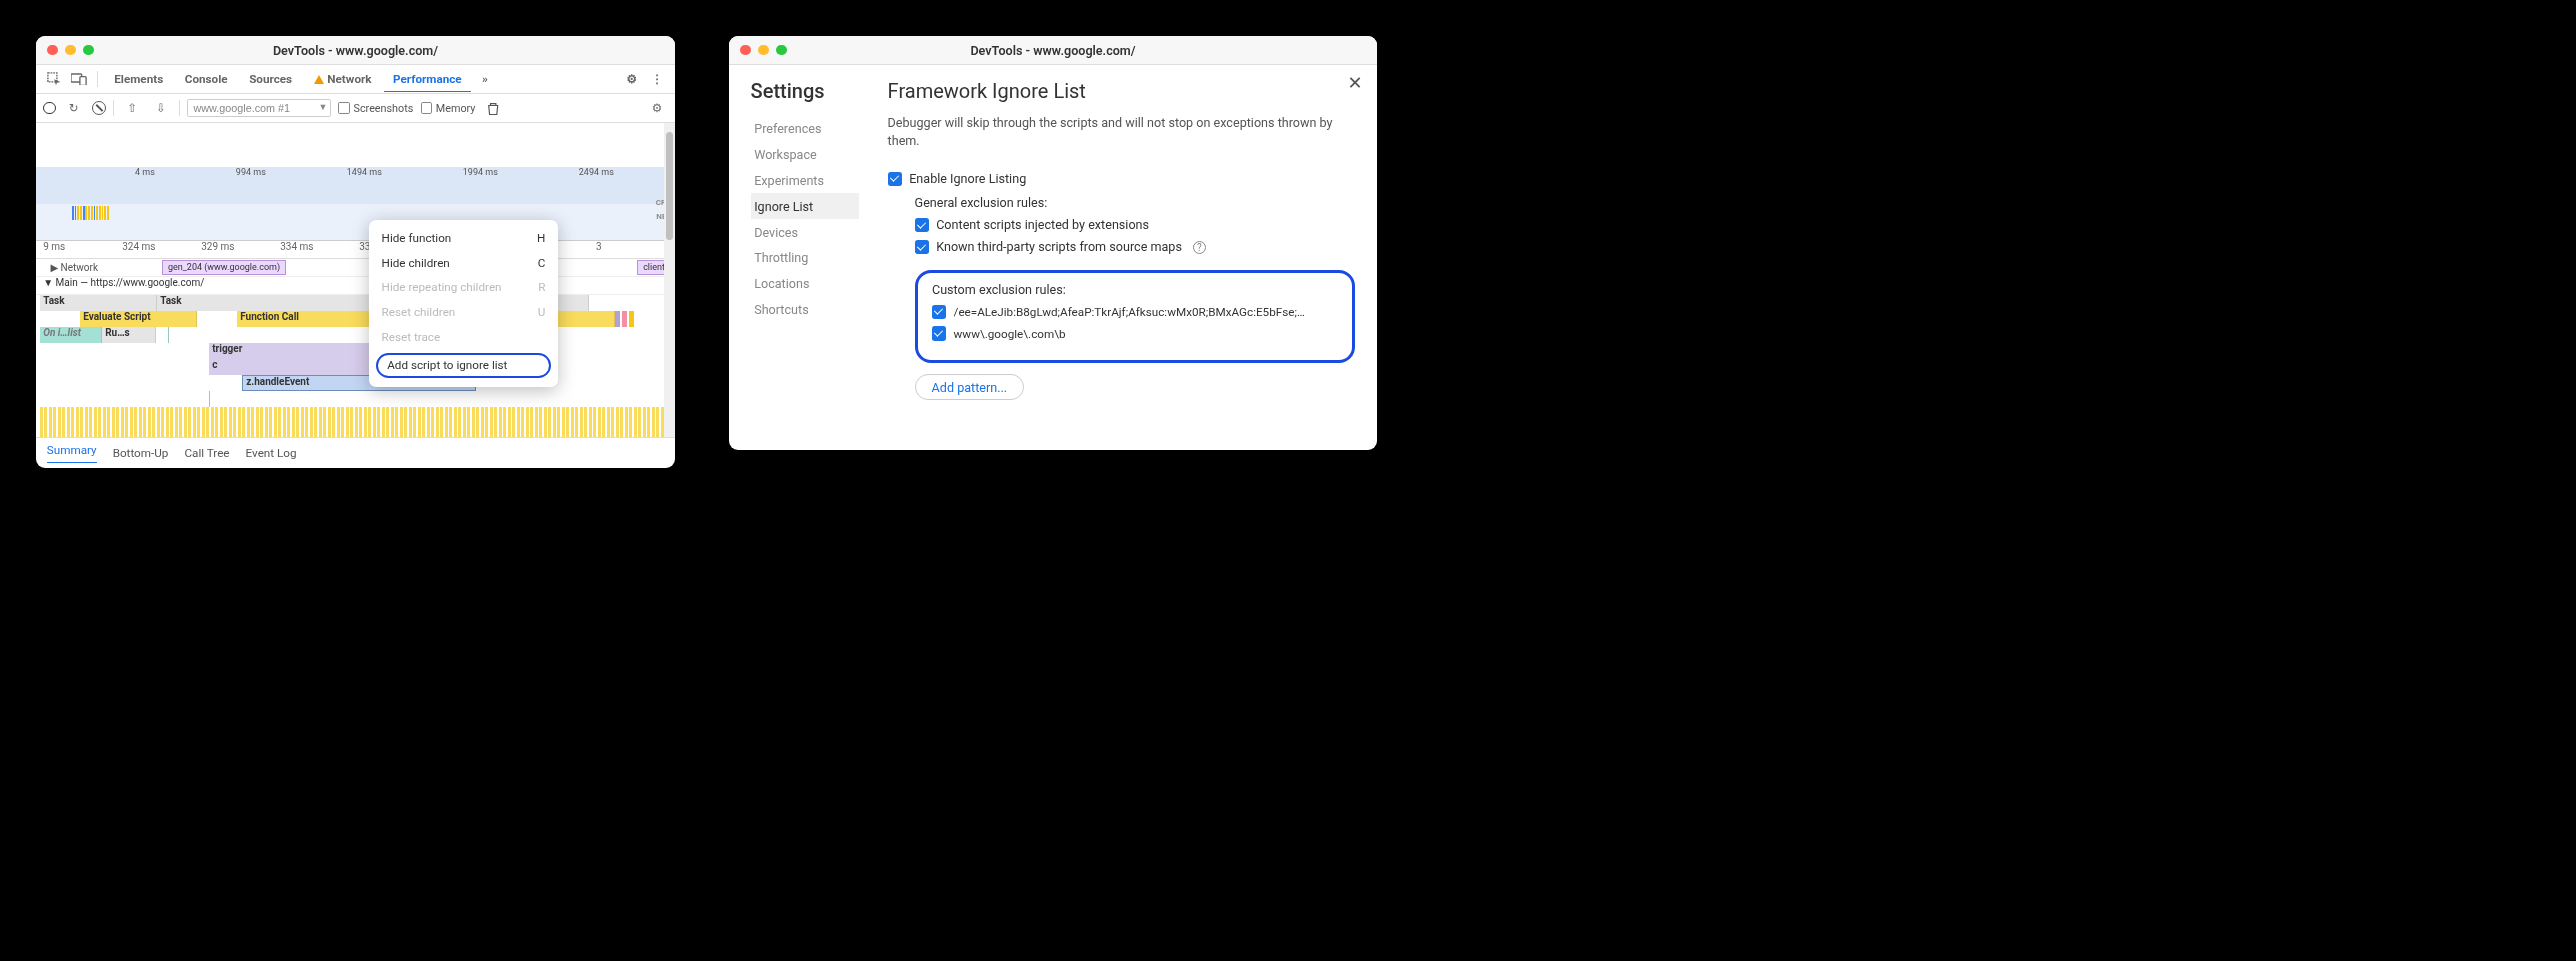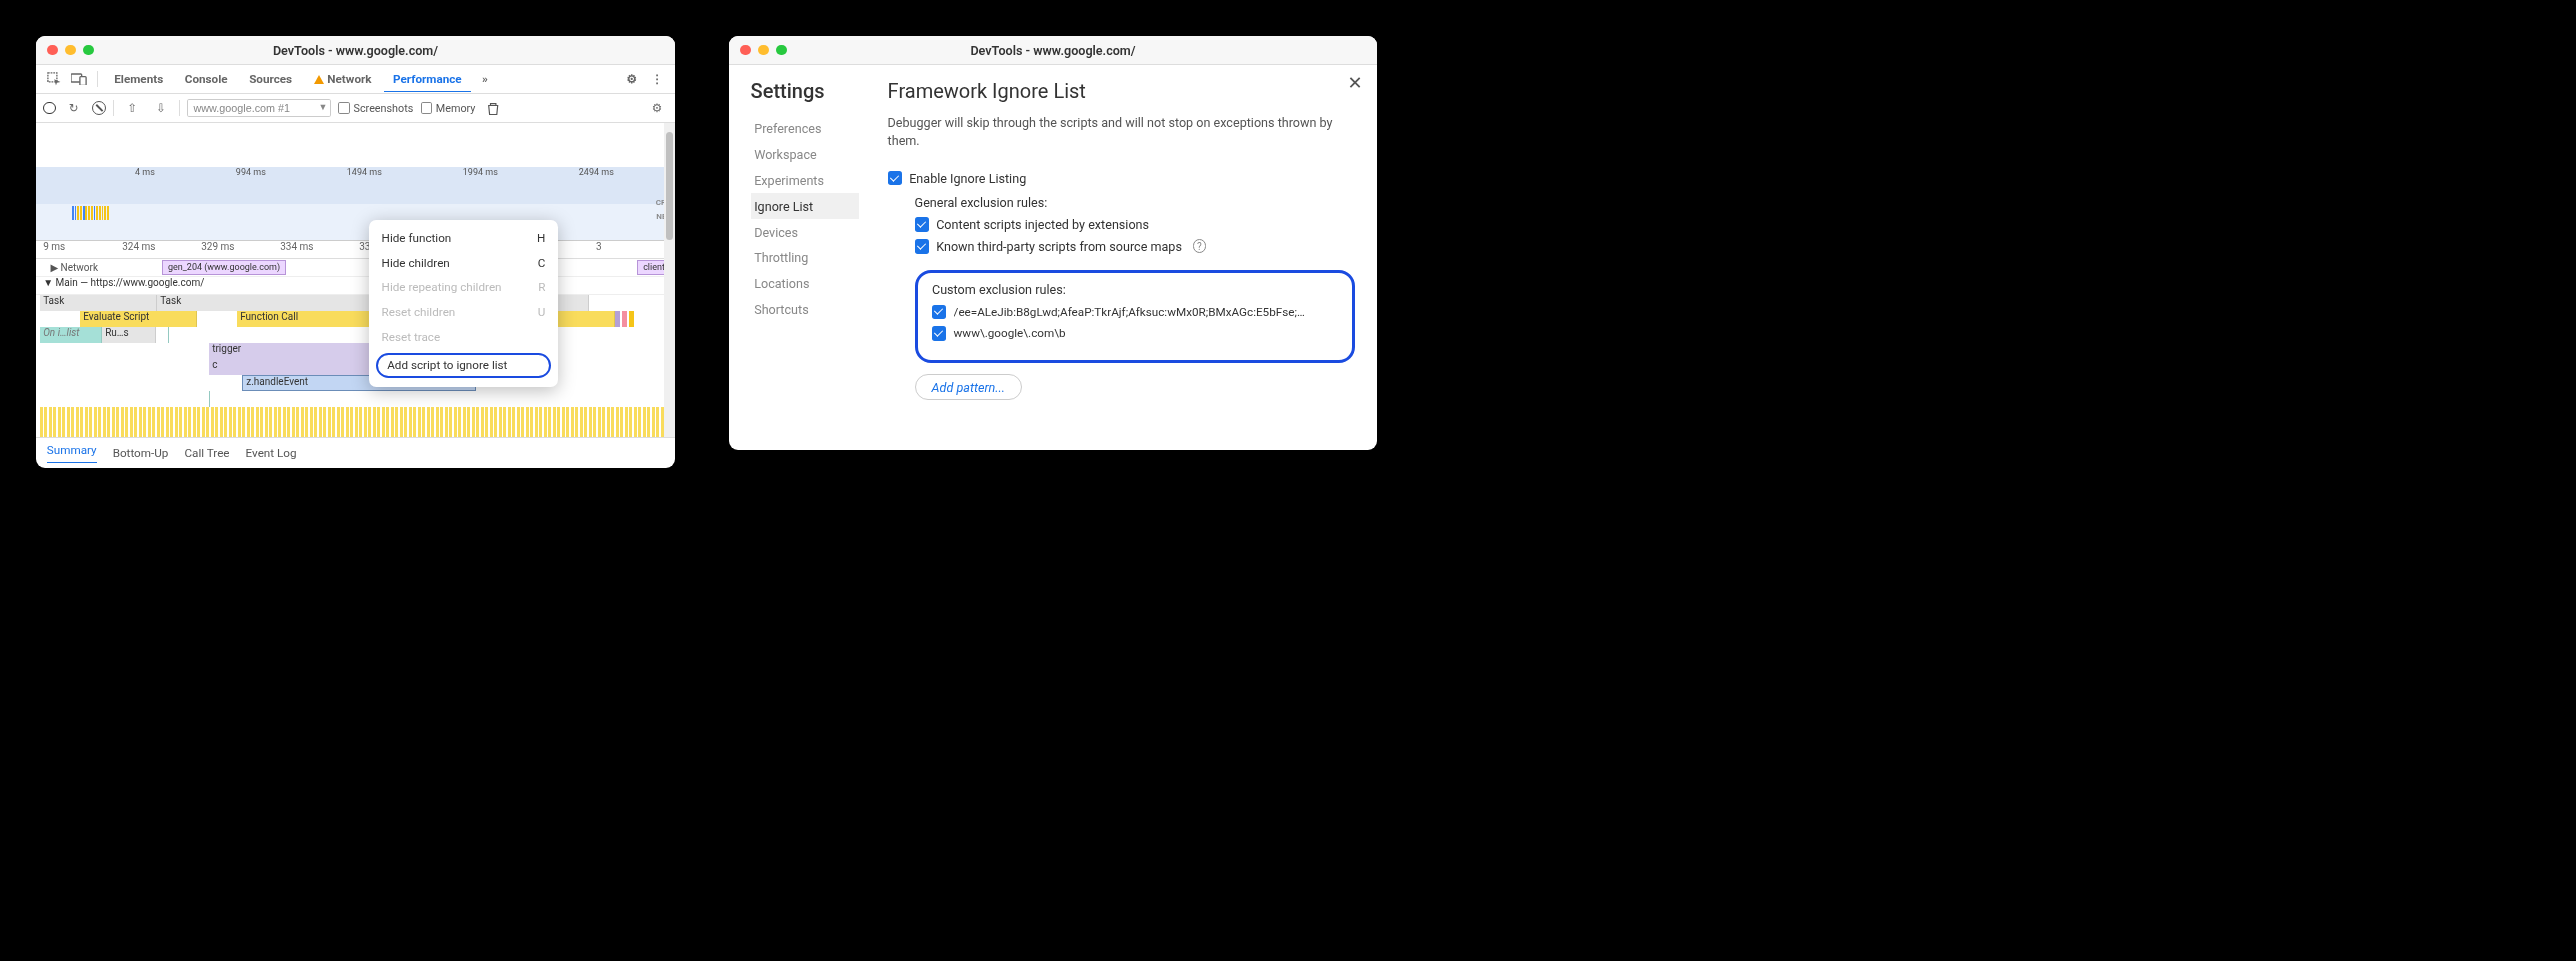--- a/index.html
+++ b/index.html
@@ -90,21 +90,21 @@
   .overview .mini .bl{ background:#4285f4; width:1.8px;}
 
   .ruler { height:18px; background:#fff; border-bottom:0.9px solid #ddd; display:flex; font-size:10px; color:#666; padding-left:7.2px;}
   .ruler span{ flex:1; text-align:left;}
   .net-row { height:18px; border-bottom:0.9px solid #eee; display:flex; align-items:center; font-size:10px;}
   .net-row .label{ width:126px; padding-left:14.4px; color:#555;}
   .net-bar { background:#ecd7ff; border:0.9px solid #b794d8; padding:0 5px; font-size:9px; height:14.4px; display:flex; align-items:center;}
   .main-row { height:18px; border-bottom:0.9px solid #eee; font-size:10px; padding-left:7.2px; color:#333;}
   .flame-area { position:relative; padding-left:3.6px; }
   .row-flex { display:flex; height:16px; font-size:10px; }
-  .cell { border-right:0.9px solid rgba(0,0,0,0.1); padding:0 3.6px; overflow:hidden; white-space:nowrap; }
+  .cell { border-right:0.9px solid rgba(0,0,0,0.1); padding:0 3.6px; overflow:hidden; white-space:nowrap;font-weight:bold; }
   .bg-gray{ background:#e5e5e5; color:#333;}
   .bg-yellow{ background:#f9dc5c;margin-left:40px; }
   .bg-teal{ background:#a5e0d7; color:#777; font-style: italic;}
   .bg-lav{ background:#d6cceb; }
   .bg-blue{ background:#c2d6f3; border:0.9px solid #6b8db8;}
   .highlight-oval { border:2.7px solid #1a4be0; border-radius:10.8px; padding:0 5.4px; display:inline-block;}
 
   .stripes { height:63px; background:
     repeating-linear-gradient(90deg, #f9dc5c 0 2.7px, transparent 2.7px 4.5px),
     linear-gradient(#fff,#fff);
@@ -136,28 +136,28 @@
 
   
   .settings-body { flex:1; display:flex; padding:14.4px 21.6px 21.6px 21.6px; gap:29px; }
   .settings-nav { width:108px; }
   .settings-nav h2{ font-size:20px; font-weight:500; margin:0 0 12.6px 0;}
   .nav-item { padding:5.4px 3.6px; color:#888; font-size:12.6px;}
   .nav-item.sel{ background:#f0f0f0; color:#333; border-radius:0;}
   .settings-main { flex:1; position:relative;}
   .settings-main h1{ font-size:20px; font-weight:400; margin:0 0 10.8px 0;}
   .desc{ color:#555; font-size:12.6px; margin-bottom:21.6px; line-height:1.4;}
-  .chk-row{ display:flex; align-items:flex-start; gap:7.2px; font-size:12.6px; color:#333; margin:7.2px 0;}
+  .chk-row{ display:flex; align-items:flex-end; gap:7.2px; font-size:12.6px; color:#333; margin:7.2px 0;}
   .chk-blue{ width:14.4px; height:14.4px; background:#1a73e8; border-radius:2.7px; position:relative; flex-shrink:0;}
   .chk-blue::after{ content:""; position:absolute; left:4.5px; top:1.8px; width:3.6px; height:7.2px; border:solid #fff; border-width:0 1.8px 1.8px 0; transform:rotate(45deg);}
   .indent{ margin-left:27px;}
   .sect-label{ font-size:12.6px; color:#333; margin:9px 0 5.4px 0;}
   .close-x{ position:absolute; top:-7.2px; right:-7.2px; font-size:18px; color:#555; cursor:default;}
   .custom-box{ border:3.6px solid #1a4be0; border-radius:16px; padding:9px 14.4px 12.6px 14.4px; margin-top:16px;}
-  .add-btn{ margin-top:10.8px; display:inline-block; border:0.9px solid #ccc; border-radius:14.4px; padding:4.5px 16px; font-size:12.6px; color:#1a73e8;font-style:italic;}
+  .add-btn{ margin-top:10.8px; display:inline-block; border:0.9px solid #ccc; border-radius:14.4px; padding:4.5px 16px; font-size:12.6px; color:#1a73e8;}
   .help-icon{ width:13.5px; height:13.5px; border:1.4px solid #888; border-radius:50%; display:inline-flex; align-items:center; justify-content:center; font-size:10px; color:#888; margin-left:3.6px;}
   .gear-icon::before{ content:"\2699"; }
   .dots-icon::before{ content:"\22EE"; }
   .chevrons::before{ content:"\00BB"; }
   .dl-icon::before{ content:"\21E9"; }
   .up-icon::before{ content:"\21E7"; }
   .reload-icon::before{ content:"\21BB"; }
   .ban-icon{ width:14.4px;height:14.4px;border:1.8px solid #555;border-radius:50%; position:relative;}
   .ban-icon::after{content:"";position:absolute;left:1.8px;top:5.4px;width:9px;height:1.8px;background:#555;transform:rotate(45deg);}
   .record-dot{ width:12.6px;height:12.6px;border-radius:50%;border:1.8px solid #333;}

